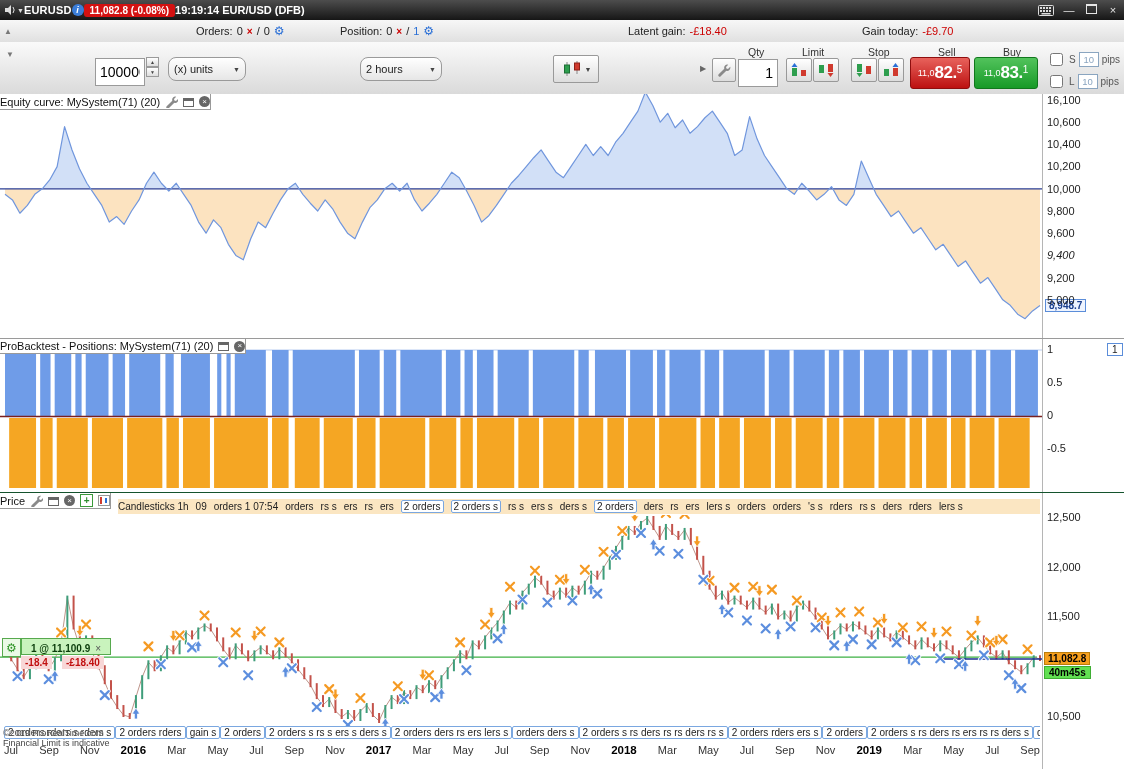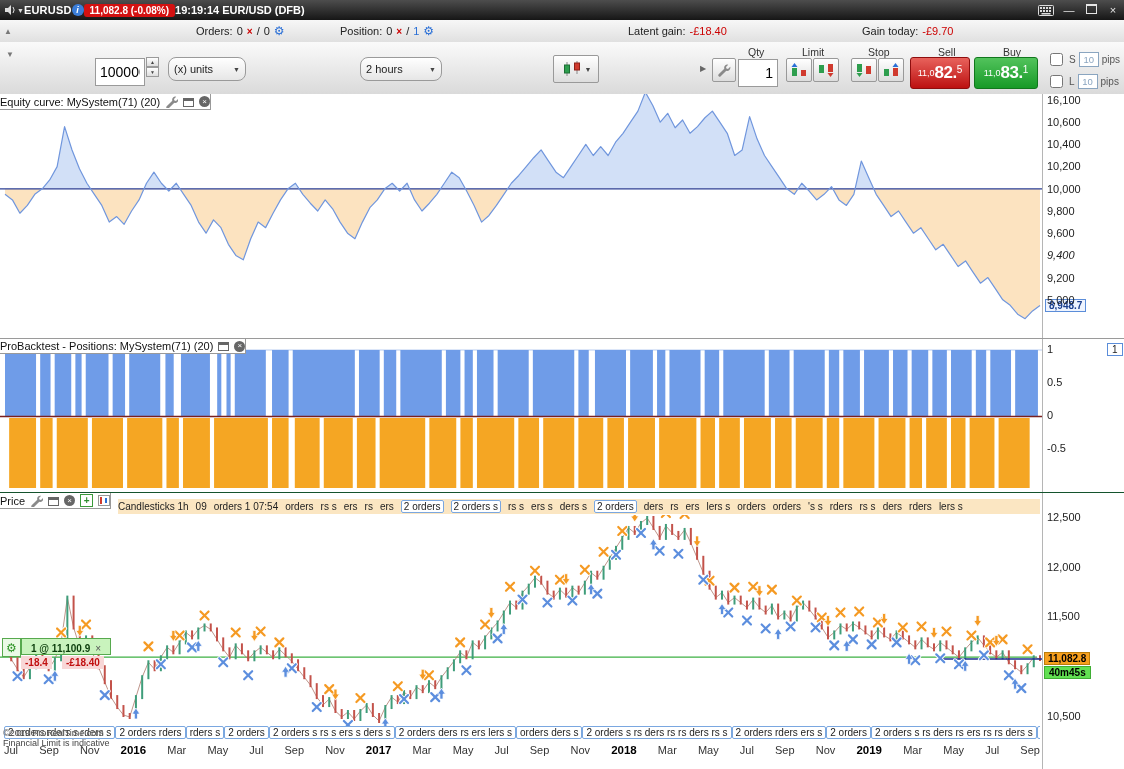--- a/index.html
+++ b/index.html
@@ -973,21 +973,21 @@
       <span class="badge-green" style="top:173px">40m45s</span>
     <span class="lab" style="top: 18px;">12,500</span>
         <span class="lab" style="top: 68px;">12,000</span>
         <span class="lab" style="top: 117px;">11,500</span>
         <span class="lab" style="top: 217px;">10,500</span>
       </div>
 
     <div id="orders-row">
         <span class="obox">2 orders rders s rders s</span>
         <span class="obox">2 orders rders</span>
-        <span class="obox">rders s</span>
+        <span class="obox">gain s</span>
         <span class="obox">2 orders</span>
         <span class="obox">2 orders s rs s ers s ders s</span>
         <span class="obox">2 orders ders rs ers lers s</span>
         <span class="obox">orders ders s</span>
         <span class="obox">2 orders s rs ders rs rs ders rs s</span>
         <span class="obox">2 orders rders ers s</span>
         <span class="obox">2 orders</span>
         <span class="obox">2 orders s rs ders rs ers rs rs ders s</span>
         <span class="obox">ders 9</span>
       </div>

